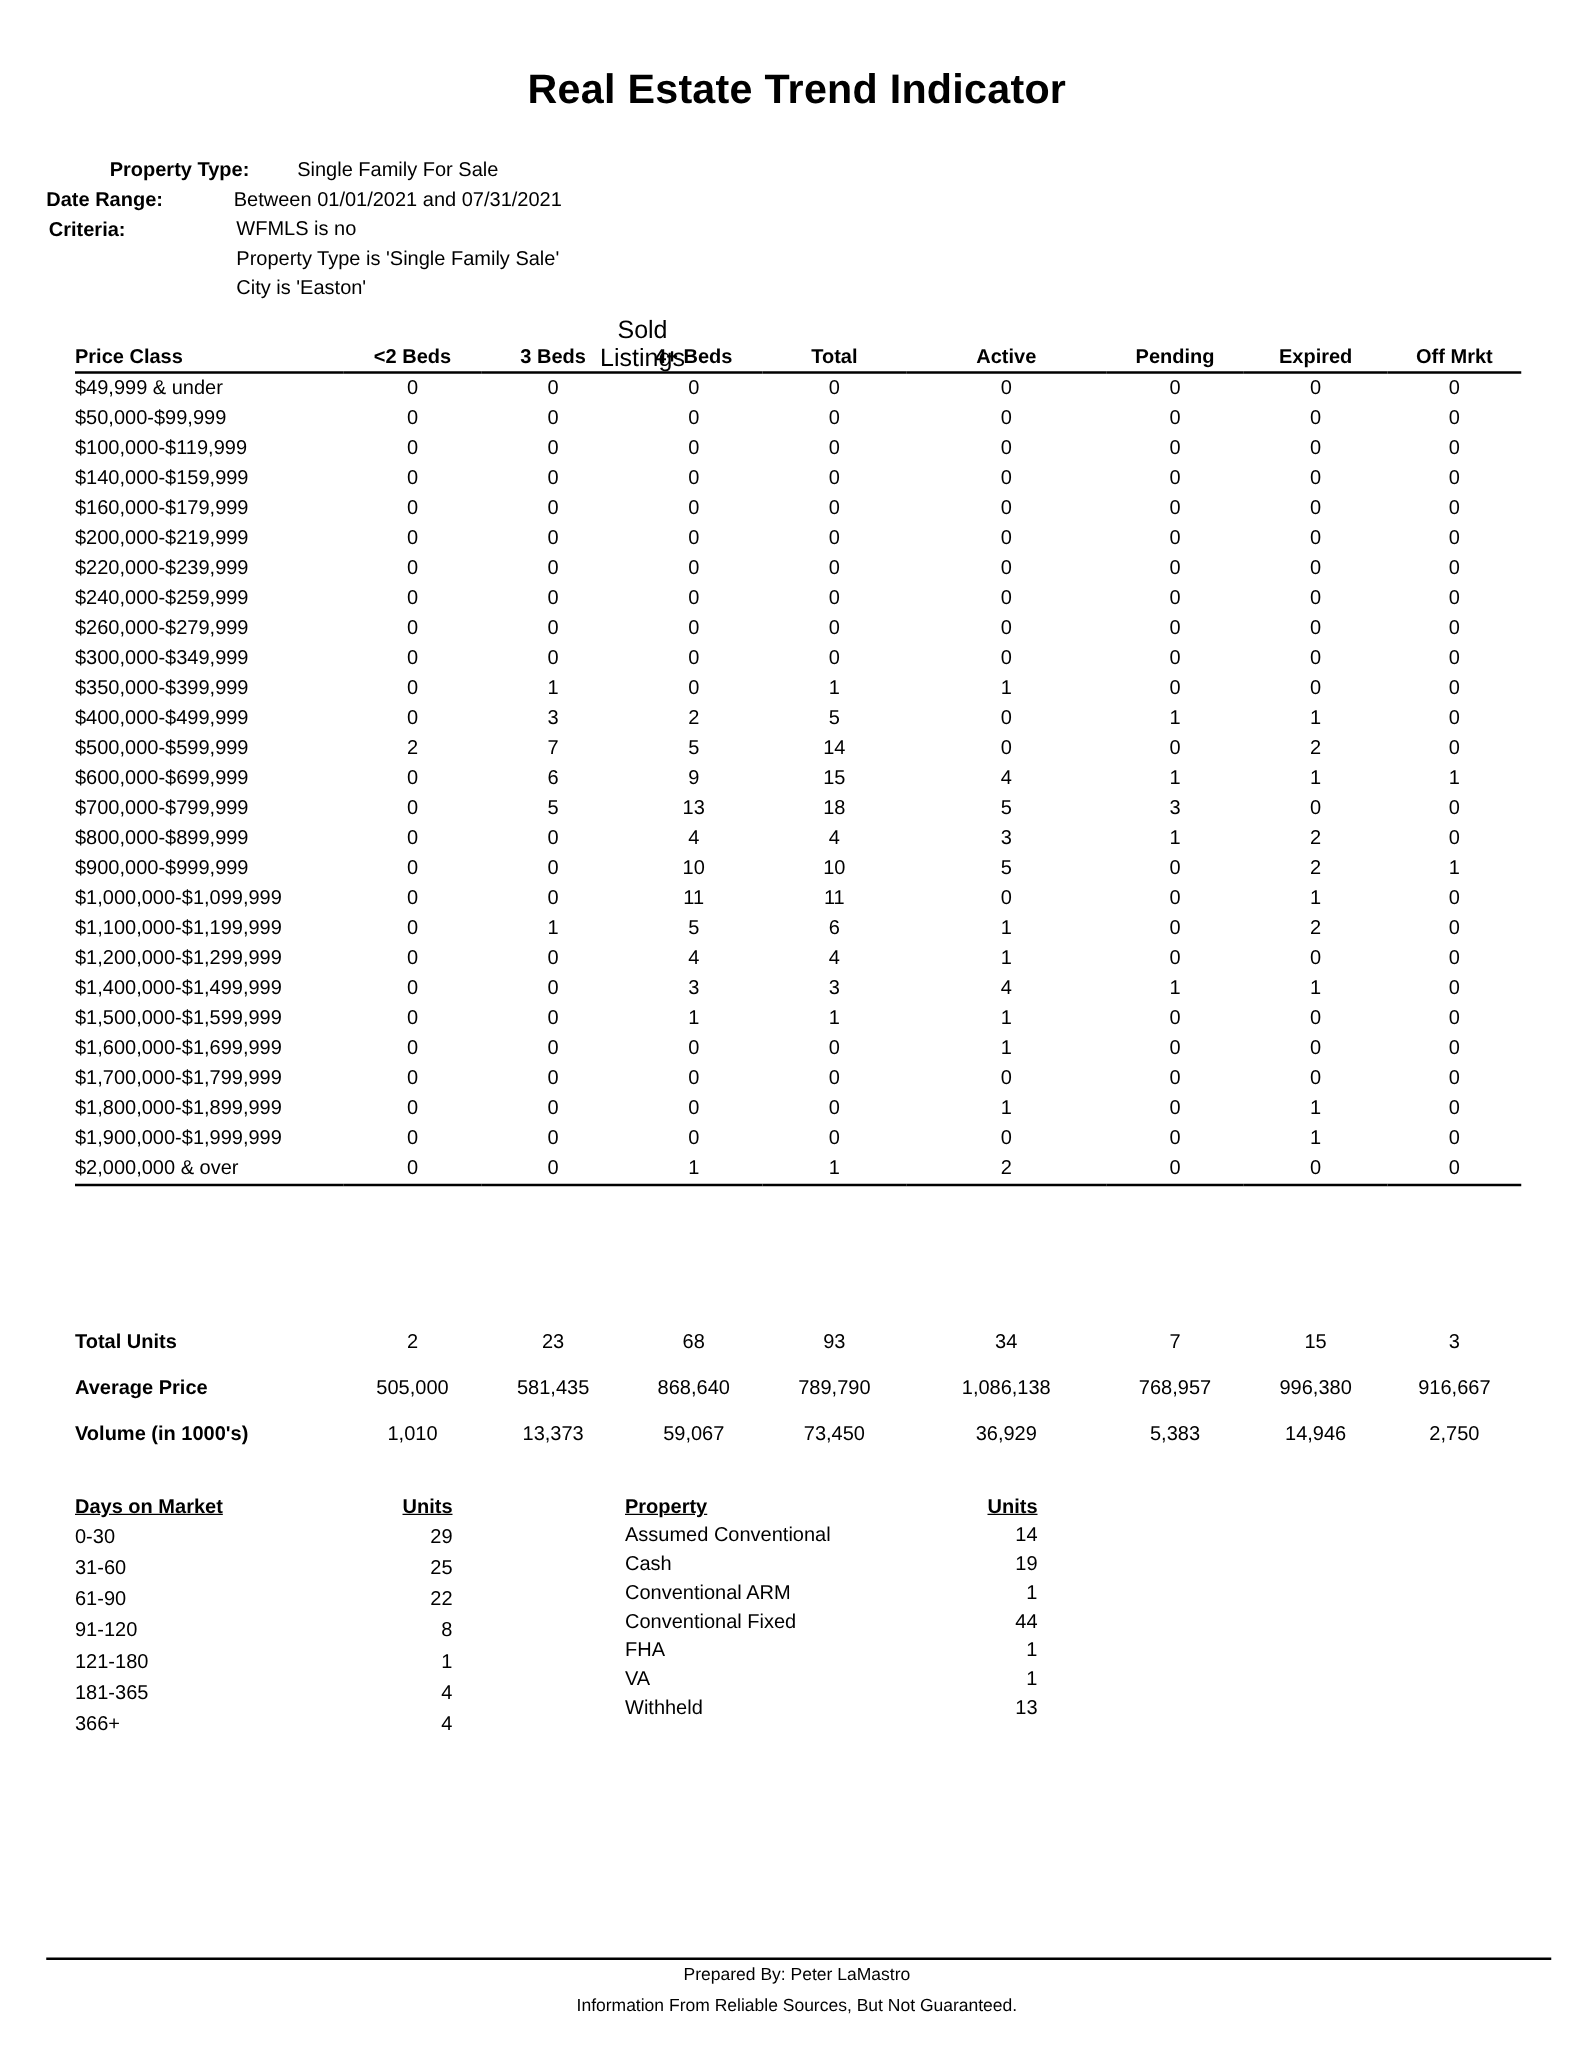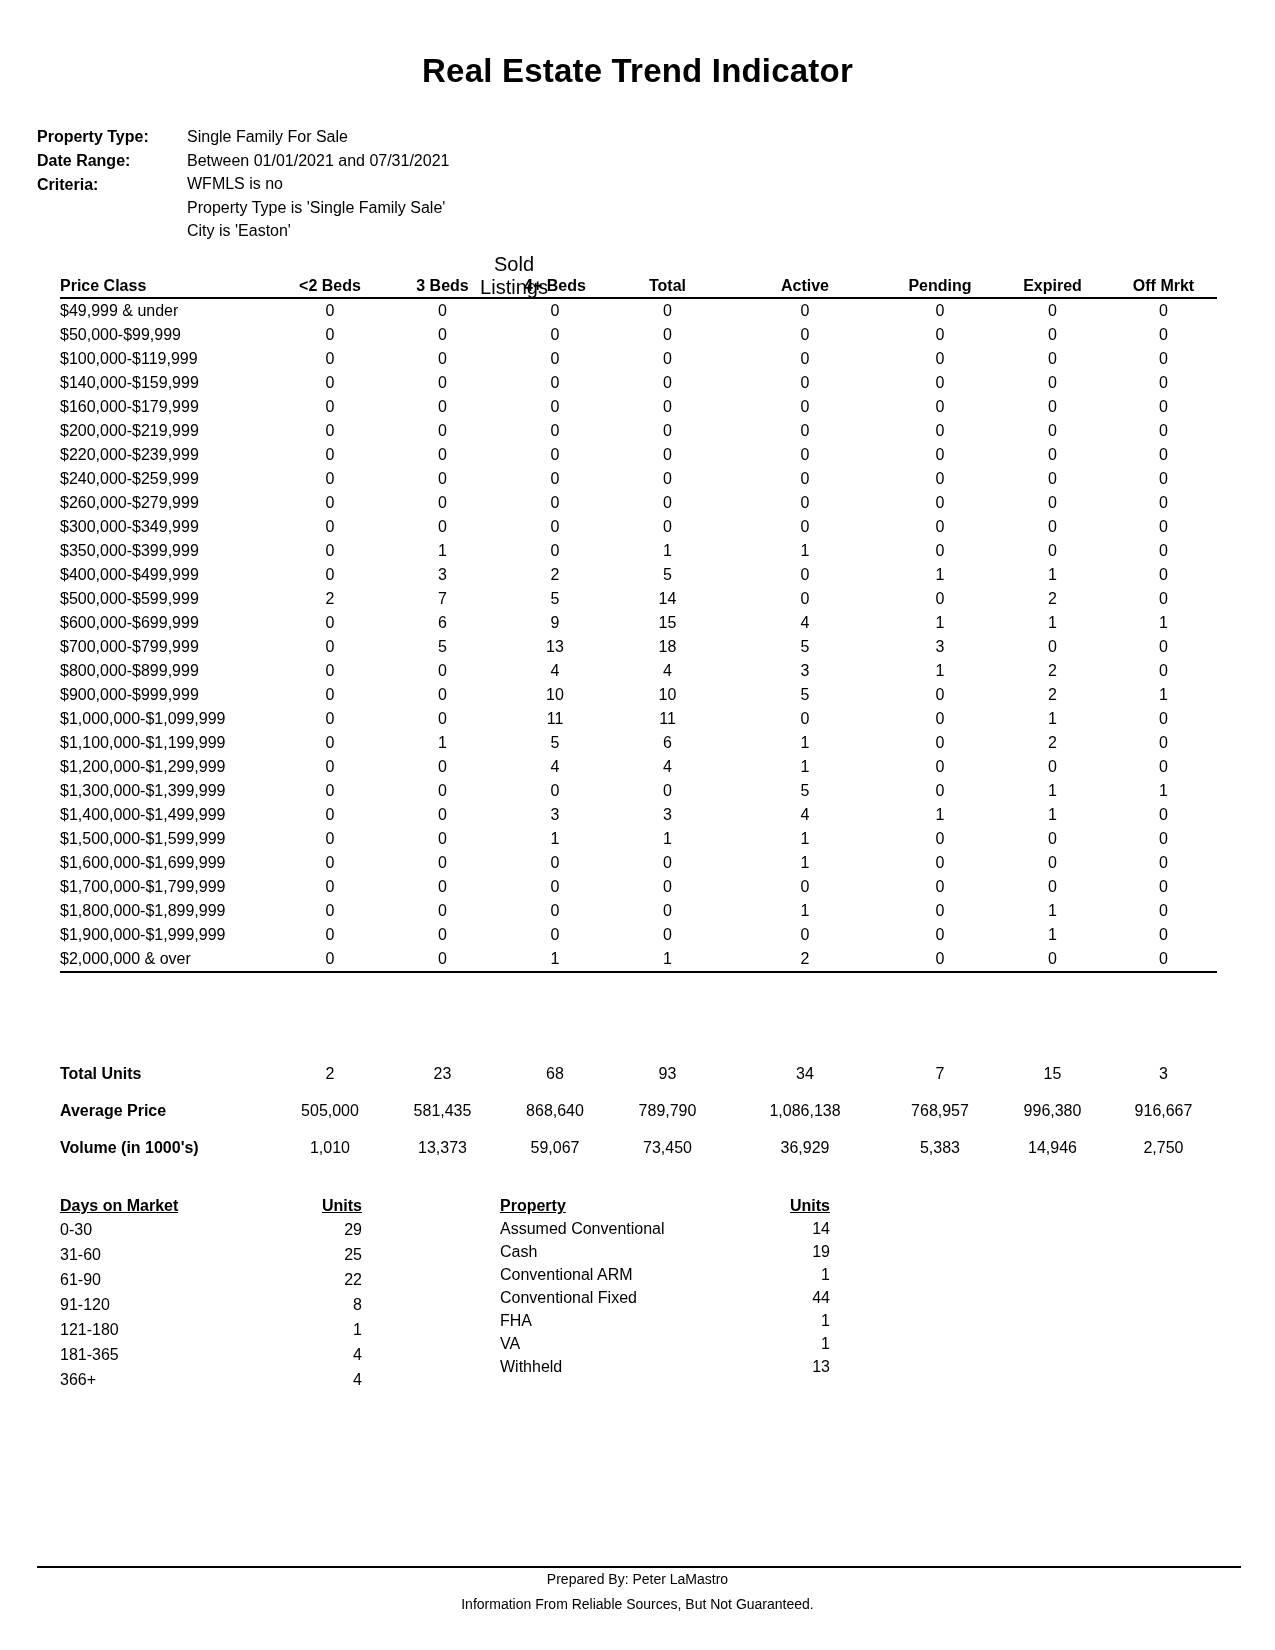--- a/index.html
+++ b/index.html
@@ -5,21 +5,21 @@
   html, body { margin: 0; padding: 0; background: #ffffff; }
   body {
     width: 1275px; height: 1650px; position: relative; overflow: hidden;
     font-family: "Liberation Sans", "DejaVu Sans", sans-serif; color: #000;
   }
   .title {
     position: absolute; top: 52px; left: 0; width: 1275px; text-align: center;
     font-size: 33px; font-weight: bold; letter-spacing: 0.2px;
   }
   .meta { position: absolute; top: 125px; left: 37px; font-size: 16px; }
-  .meta-row { display: flex; height: 24px; line-height: 24px; }
+  .meta-row { display: flex; height: 24px; line-height: 24px; justify-content: center; }
   .meta-label { width: 150px; font-weight: bold; }
   .meta-vals div { height: 23.5px; line-height: 22px; }
 
   .sold-head {
     position: absolute; top: 253px; left: 440px; width: 106px;
     text-align: center; font-size: 20px; font-weight: normal; margin-left: 21px;
   }
   table.main {
     position: absolute; top: 275px; left: 60px; width: 1157px;
     border-collapse: collapse; font-size: 16px;
@@ -312,31 +312,20 @@
         <td class="c1">0</td>
         <td class="c2">0</td>
         <td class="c3">4</td>
         <td class="c4">4</td>
         <td class="c5">1</td>
         <td class="c6">0</td>
         <td class="c7">0</td>
         <td class="c8">0</td>
       </tr>
       <tr>
-        <td class="pc c0">$1,300,000-$1,399,999</td>
-        <td class="c1">0</td>
-        <td class="c2">0</td>
-        <td class="c3">0</td>
-        <td class="c4">0</td>
-        <td class="c5">5</td>
-        <td class="c6">0</td>
-        <td class="c7">1</td>
-        <td class="c8">1</td>
-      </tr>
-      <tr>
         <td class="pc c0">$1,400,000-$1,499,999</td>
         <td class="c1">0</td>
         <td class="c2">0</td>
         <td class="c3">3</td>
         <td class="c4">3</td>
         <td class="c5">4</td>
         <td class="c6">1</td>
         <td class="c7">1</td>
         <td class="c8">0</td>
       </tr>

